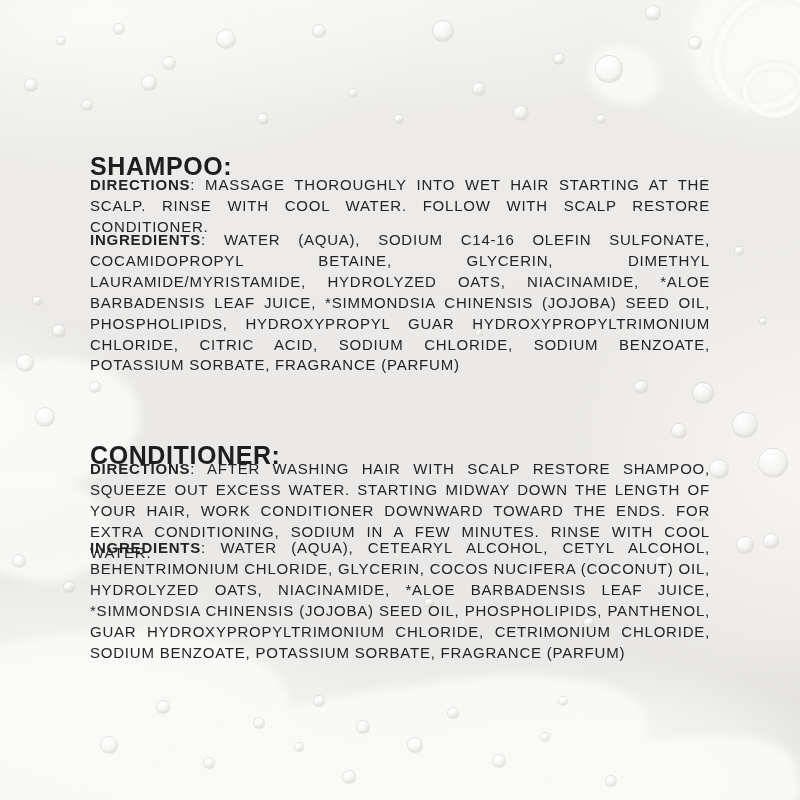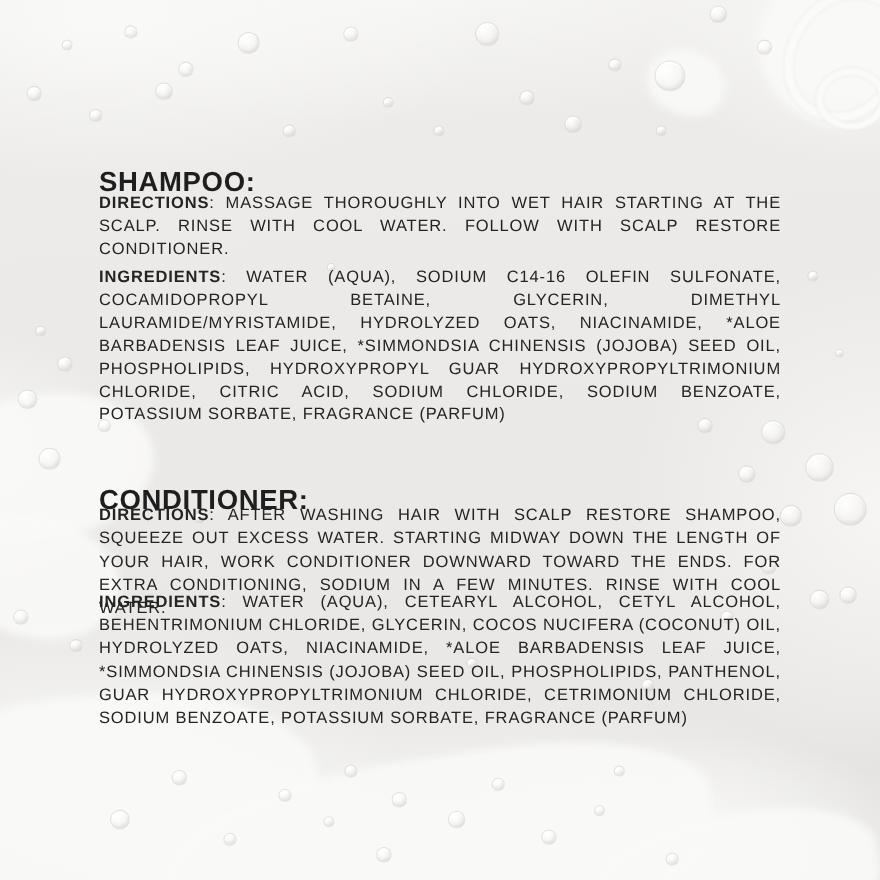--- a/index.html
+++ b/index.html
@@ -30,21 +30,21 @@
   .bubble{position:absolute;border-radius:50%;
     border:1px solid rgba(196,194,190,.38);
     background:radial-gradient(circle at 35% 30%, rgba(255,255,255,.95), rgba(244,243,241,.25) 55%, rgba(214,212,208,.35) 100%);
     box-shadow:inset 1px 2px 2px rgba(255,255,255,.9), inset -1px -2px 3px rgba(186,184,180,.28);}
   
   .content{position:absolute;left:90px;top:0;width:620px;color:#242424;}
   .block{position:absolute;left:0;width:620px;}
   .title{font-size:25px;font-weight:700;letter-spacing:.6px;color:#1e1e1e;line-height:30px;}
   .para{font-size:15px;line-height:20.9px;letter-spacing:.78px;text-align:justify;margin:0;}
   .para .lbl{font-weight:700;}
-  .s-title{top:134px;} .s-dir{top:175px;} .s-ing{top:242px;}
+  .s-title{top:134px;} .s-dir{top:175px;} .s-ing{top:230px;}
   .c-title{top:423px;} .c-dir{top:459px;} .c-ing{top:538px;}
 </style>
 </head>
 <body>
 
 <div class="foam-layer" id="foam">
     <div class="foam-blob" style="left: -50px; top: 358px; width: 190px; height: 130px; border-radius: 50% 60% 55% 45%; transform: rotate(-10deg);"></div>
     <div class="foam-blob" style="left: -70px; top: 630px; width: 360px; height: 180px; border-radius: 40% 60% 55% 45%; transform: rotate(-6deg);"></div>
     <div class="foam-blob" style="left: 150px; top: 688px; width: 500px; height: 160px; border-radius: 55% 45% 40% 60%; transform: rotate(-8deg);"></div>
     <div class="foam-blob" style="left: 540px; top: 740px; width: 260px; height: 110px; border-radius: 50% 50% 40% 60%; transform: rotate(-10deg);"></div>

